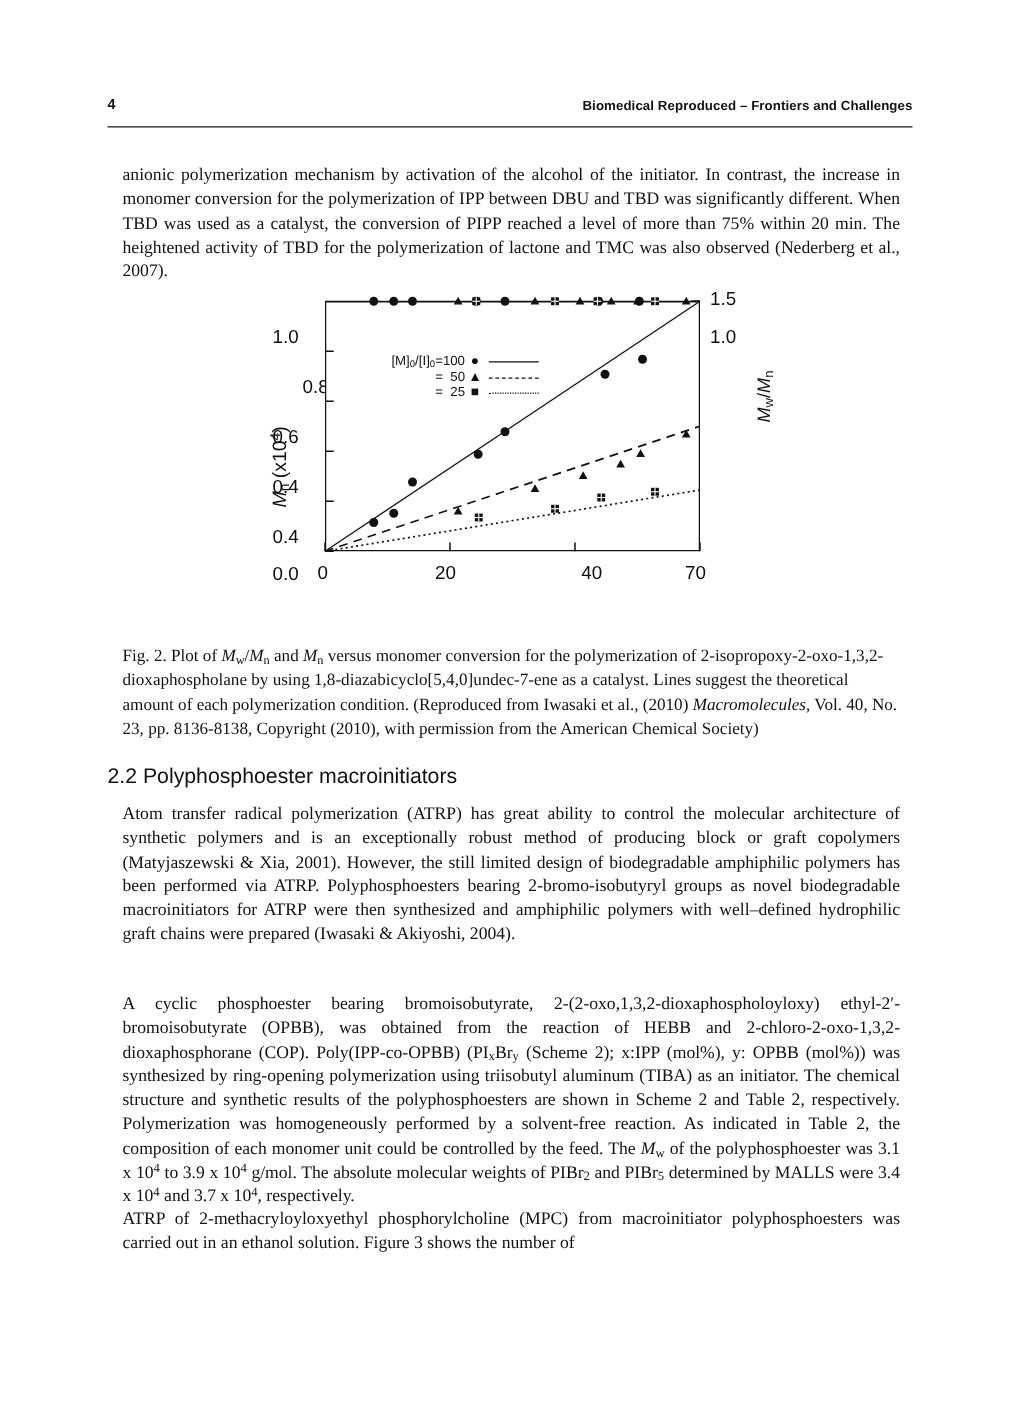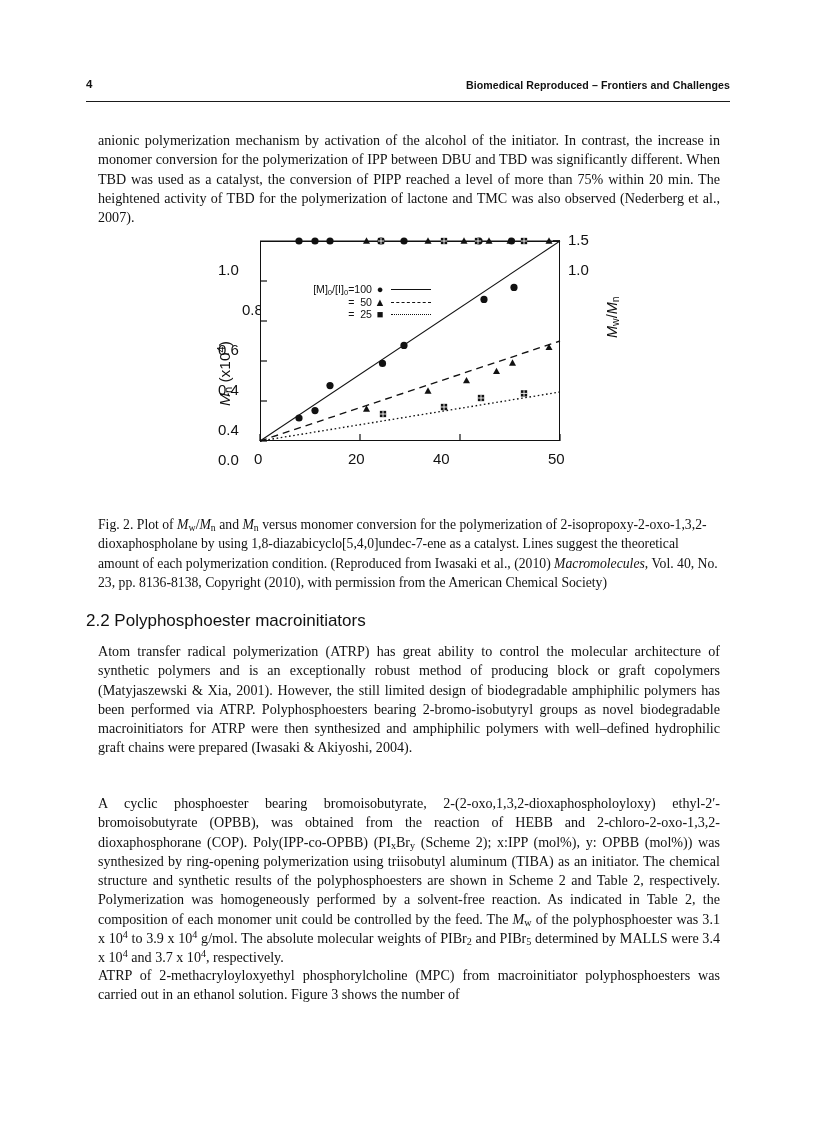--- a/index.html
+++ b/index.html
@@ -200,22 +200,22 @@
     <div class="tick-lbl" style="left:28px; top:113px;">0.6</div>
     <div class="tick-lbl" style="left:28px; top:153px;">0.4</div>
     <div class="tick-lbl" style="left:28px; top:193px;">0.4</div>
     <div class="tick-lbl" style="left:28px; top:223px;">0.0</div>
 
     <div class="tick-lbl" style="left:378px; top:3px;">1.5</div>
     <div class="tick-lbl" style="left:378px; top:33px;">1.0</div>
 
     <div class="tick-lbl" style="left:64px;  top:222px;">0</div>
     <div class="tick-lbl" style="left:158px; top:222px;text-align:right;">20</div>
-    <div class="tick-lbl" style="left:243px; top:222px;">40</div>
-    <div class="tick-lbl" style="left:358px; top:222px;">50</div>
+    <div class="tick-lbl" style="left:275px; top:222px;">40</div>
+    <div class="tick-lbl" style="left:358px; top:222px;">70</div>
 
 
     <div class="plot-frame"></div>
 
     <div class="legend">
       <div class="legend-row">
         <span class="legend-txt">[M]<sub>0</sub>/[I]<sub>0</sub>=100</span>
         <span class="legend-mark">●</span>
         <span class="legend-line">
             <i class="ll-solid"></i>

